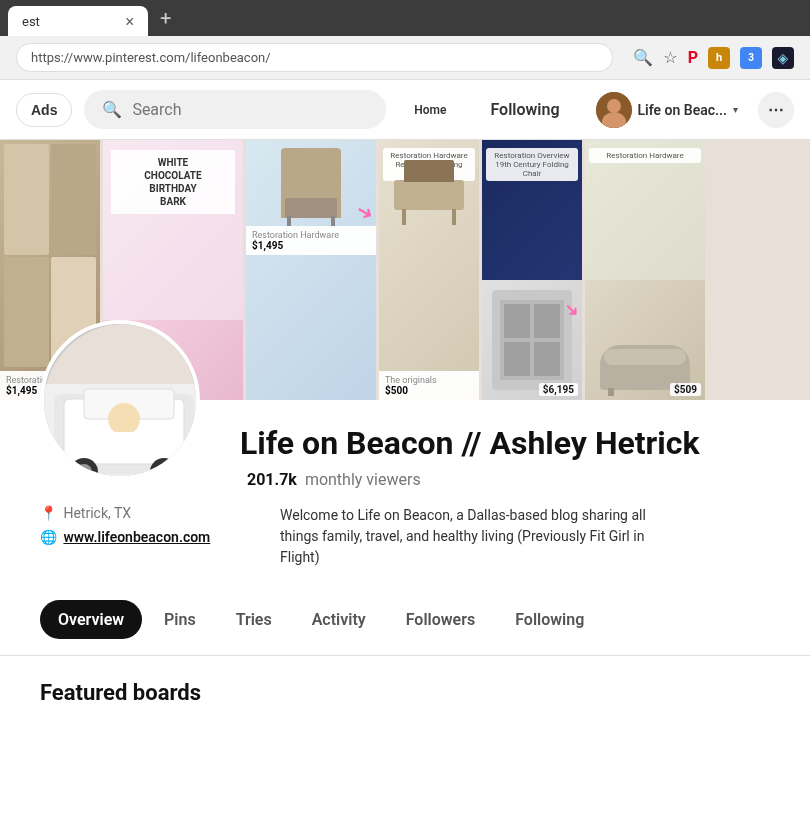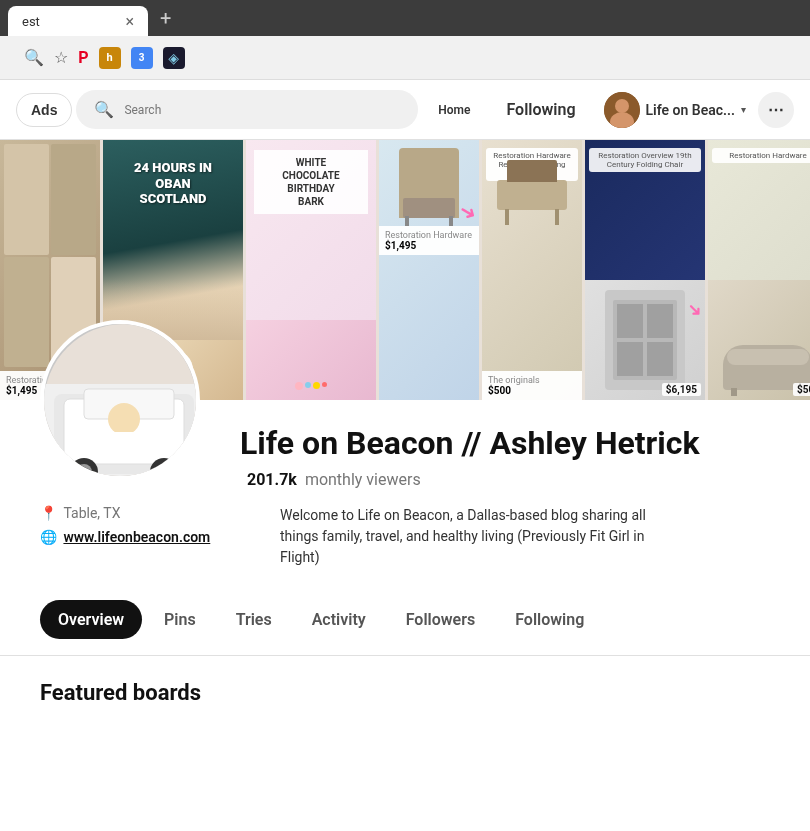--- a/index.html
+++ b/index.html
@@ -18,36 +18,39 @@
 
 <div class="browser-chrome" style="background:#3c3c3c; height:36px; display:flex; align-items:flex-end; padding:0 8px; gap:4px;">
   <div class="browser-tab" style="background:#fff; border-radius:8px 8px 0 0; padding:6px 14px; display:flex; align-items:center; gap:8px; font-size:13px; color:#333; min-width:140px; height:30px;">
     <span>est</span>
     <span style="margin-left:auto; color:#666; font-size:16px; cursor:pointer;">×</span>
   </div>
   <div style="color:#ccc; font-size:20px; padding:0 8px; cursor:pointer; align-self:center;">+</div>
 </div>
 
 <div class="address-bar" style="background:#f1f1f1; border-bottom:1px solid #ddd; height:44px; display:flex; align-items:center; padding:0 16px; gap:12px;">
+  <div style="flex:1; background:#fff; border:1px solid #ddd; border-radius:20px; padding:6px 14px; font-size:13px; color:#555; display:flex; align-items:center;">
+    <span>https://www.pinterest.com/lifeonbeacon/</span>
+  </div>
   <div class="browser-icons" style="display:flex; align-items:center; gap:10px;">
     <span style="font-size:16px; color:#555; cursor:pointer;">🔍</span>
     <span style="font-size:16px; color:#555; cursor:pointer;">☆</span>
     <span style="font-size:16px; color:#e60023; cursor:pointer; font-weight:700;">P</span>
     <span style="background:#c8860a; color:#fff; border-radius:4px; width:22px; height:22px; display:flex; align-items:center; justify-content:center; font-size:11px; font-weight:700; cursor:pointer;">h</span>
     <span style="background:#4285f4; color:#fff; border-radius:4px; width:22px; height:22px; display:flex; align-items:center; justify-content:center; font-size:10px; font-weight:700; cursor:pointer;">3</span>
     <span style="background:#1a1a2e; color:#7ec8e3; border-radius:4px; width:22px; height:22px; display:flex; align-items:center; justify-content:center; font-size:14px; cursor:pointer;">◈</span>
   </div>
 </div>
 
-<nav style="background:#fff; border-bottom:1px solid #e0e0e0; height:60px; display:flex; align-items:center; padding:0 16px; gap:4px;">
+<nav style="background:#fff; border-bottom:1px solid #e0e0e0; height:60px; display:flex; align-items:center; padding:0 16px; gap:12px;">
   <button style="border:1px solid #ddd; border-radius:20px; padding:8px 14px; font-size:14px; font-weight:600; color:#333; cursor:pointer; background:#fff; display:flex; align-items:center; gap:4px;">Ads</button>
 
   <div style="flex:1; background:#f0f0f0; border-radius:24px; padding:10px 18px; display:flex; align-items:center; gap:10px; cursor:text;">
     <span style="color:#767676; font-size:16px;">🔍</span>
-    <span style="color:#767676; font-size:12px;">Search</span>
+    <span style="color:#767676; font-size:16px;">Search</span>
   </div>
 
   <a style="padding:8px 16px; font-size:12px; font-weight:600; color:#333; cursor:pointer; border-radius:24px; text-decoration:none;">Home</a>
   <a style="padding:8px 16px; font-size:16px; font-weight:600; color:#333; cursor:pointer; border-radius:24px; text-decoration:none;">Following</a>
 
   <div style="display:flex; align-items:center; gap:6px; cursor:pointer; padding:4px 8px; border-radius:24px;">
     <div style="width:36px; height:36px; border-radius:50%; background:#8b5a2b; overflow:hidden; display:flex; align-items:center; justify-content:center;">
       <svg width="36" height="36" viewBox="0 0 36 36">
         <circle cx="18" cy="18" r="18" fill="#8b5a2b"></circle>
         <circle cx="18" cy="14" r="7" fill="#d4956a"></circle>
@@ -69,29 +72,20 @@
       <div style="background:#b8a888; border-radius:2px;"></div>
       <div style="background:#c0b090; border-radius:2px;"></div>
       <div style="background:#e0d0b8; border-radius:2px;"></div>
     </div>
     <div style="padding:4px 6px; background:rgba(255,255,255,0.95);">
       <div style="font-size:9px; color:#888;">Restoration Hardware</div>
       <div style="font-size:10px; font-weight:700;">$1,495</div>
     </div>
   </div>
 
-  <div style="overflow:hidden; position:relative; background:linear-gradient(170deg, #2c5f5f 0%, #1a4040 40%, #e8d5b7 60%, #f0e0c0 100%);">
-    <div style="position:absolute; top:20px; left:8px; right:8px; text-align:center;">
-      <div style="font-size:13px; font-weight:900; color:#fff; line-height:1.2; text-shadow:1px 1px 2px rgba(0,0,0,0.5);">24 HOURS IN<br>OBAN<br>SCOTLAND</div>
-    </div>
-    <div style="position:absolute; bottom:40px; left:0; right:0; height:80px; background:linear-gradient(transparent, #c8b090);"></div>
-    <div style="position:absolute; bottom:0; left:0; right:0; height:60px; background:linear-gradient(135deg, #f0e0c0, #d4b890); display:flex; align-items:center; justify-content:center;">
-      <div style="width:40px; height:40px; border-radius:50%; background:#fff; overflow:hidden;"></div>
-    </div>
-  </div>
 
   <div style="overflow:hidden; position:relative; background:linear-gradient(135deg, #f8e8f0, #f0d8e8);">
     <div style="position:absolute; top:10px; left:8px; right:8px; background:rgba(255,255,255,0.9); border-radius:0; padding:6px; text-align:center;">
       <div style="font-size:10px; font-weight:700; color:#333; line-height:1.3;">WHITE<br>CHOCOLATE<br>BIRTHDAY<br>BARK</div>
     </div>
     <div style="position:absolute; bottom:0; left:0; right:0; height:80px; background:linear-gradient(135deg, #f5d0e0, #e8b8d0);"></div>
     <div style="position:absolute; bottom:10px; left:4px; right:4px; display:flex; flex-wrap:wrap; gap:2px; justify-content:center;">
       <div style="width:8px; height:8px; border-radius:50%; background:#ffb6c1;"></div>
       <div style="width:6px; height:6px; border-radius:50%; background:#87ceeb;"></div>
       <div style="width:7px; height:7px; border-radius:50%; background:#ffd700;"></div>
@@ -196,21 +190,21 @@
       <strong style="color:#111;margin-left:7px;">201.7k</strong>
       <span style="margin-left:4px;">monthly viewers</span>
     </p>
   </div>
 </div>
 
 <div style="display:flex; gap:60px; padding:12px 40px 0; align-items:flex-start;">
   <div style="display:flex; flex-direction:column; gap:8px; min-width:180px;">
     <div style="font-size:14px; color:#767676; display:flex; align-items:center; gap:6px;">
       <span style="font-size:14px;">📍</span>
-      <span>Table, TX</span>
+      <span>Hetrick, TX</span>
     </div>
     <div style="font-size:14px; color:#111; font-weight:600; display:flex; align-items:center; gap:6px; cursor:pointer;">
       <span style="font-size:14px;">🌐</span>
       <span style="text-decoration:underline;">www.lifeonbeacon.com</span>
     </div>
   </div>
   <div style="flex:1; max-width:380px;">
     <p style="font-size:14px; color:#333; line-height:1.5;">Welcome to Life on Beacon, a Dallas-based blog sharing all things family, travel, and healthy living (Previously Fit Girl in Flight)</p>
   </div>
 </div>

